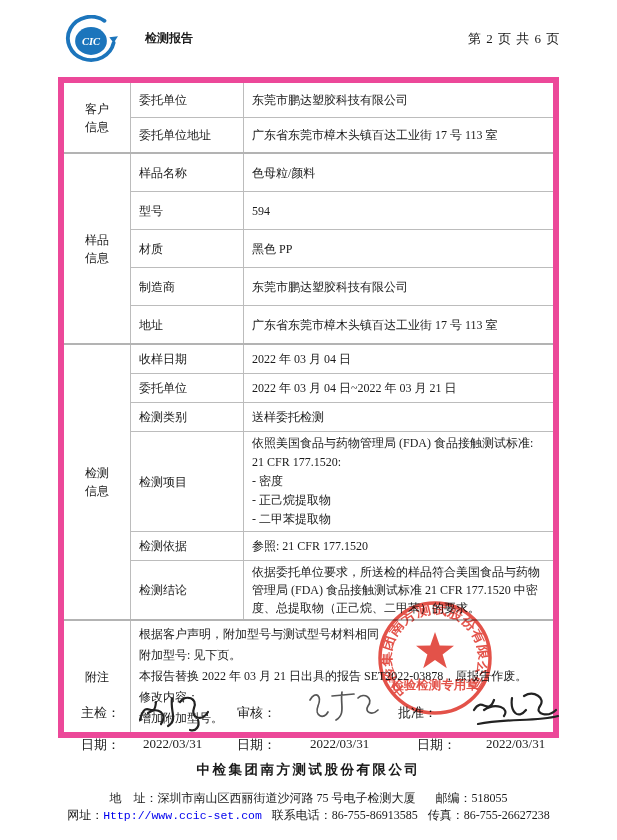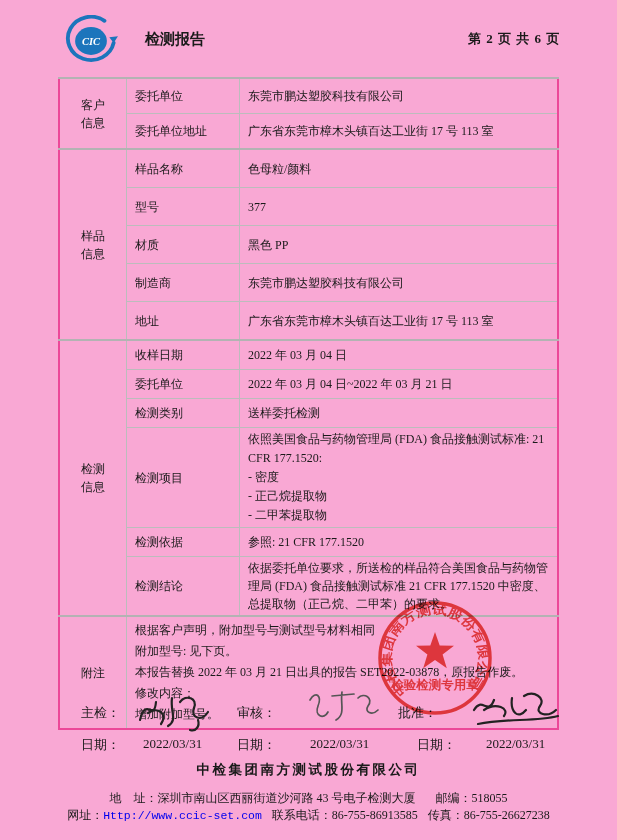--- a/index.html
+++ b/index.html
@@ -1,28 +1,28 @@
 <!DOCTYPE html>
 <html><head>
 <meta charset="utf-8">
 <style>
   html,body{margin:0;padding:0;background:#888;}
   .page{
-    position:relative;width:617px;height:840px;margin:0 auto;background:#f9a8d4;
+    position:relative;width:617px;height:840px;margin:0 auto;background:#ffffff;
     font-family:"Liberation Serif","DejaVu Serif",serif;color:#1a1a1a;overflow:hidden;
   }
   
   .hdr-logo{position:absolute;left:62px;top:15px;width:58px;height:52px;}
-  .hdr-title{position:absolute;left:145px;top:30px;font-size:15px;font-weight:bold;}
+  .hdr-title{position:absolute;left:145px;top:30px;font-size:12px;font-weight:bold;}
   .hdr-no{position:absolute;left:236px;top:30px;font-size:13px;font-weight:bold;white-space:nowrap;}
-  .hdr-page{position:absolute;left:468px;top:30px;font-size:13px;font-weight:bold;white-space:nowrap;letter-spacing:1px;}
+  .hdr-page{position:absolute;left:468px;top:30px;font-size:13px;font-weight:normal;white-space:nowrap;letter-spacing:1px;}
   
   table.doc{position:absolute;left:58px;top:77px;width:501px;border-collapse:collapse;
     font-size:12px;table-layout:fixed;}
-  table.doc{border:2px solid #ec4899;}
+  table.doc{border:6px solid #ec4899;}
   table.doc td{border:1px solid #bcbcbc;padding:2px 8px;vertical-align:middle;line-height:18px;
     word-break:break-word;}
   td.grp{width:50px;text-align:center;white-space:pre-line;padding:2px 3px;line-height:22px;}
   td.lbl{width:96px;}
   tr.sec-top td{border-top:2px solid #b3b3b3;}
   .h30{height:30px}.h33{height:33px}.h24{height:24px}
   .cell-lines div{line-height:19px;}
   .note-cell div{line-height:19px;margin:2px 0;}
   
   .sign-area{position:absolute;left:0;top:670px;width:617px;height:110px;font-size:13px;padding-left:42px;}
@@ -68,21 +68,21 @@
     </tr>
 
     <tr class="sec-top">
       <td class="grp" rowspan="5">样品
 信息</td>
       <td class="lbl h33">样品名称</td>
       <td>色母粒/颜料</td>
     </tr>
     <tr>
       <td class="lbl h33">型号</td>
-      <td>377</td>
+      <td>594</td>
     </tr>
     <tr>
       <td class="lbl h33">材质</td>
       <td>黑色 PP</td>
     </tr>
     <tr>
       <td class="lbl h33">制造商</td>
       <td>东莞市鹏达塑胶科技有限公司</td>
     </tr>
     <tr>
@@ -165,21 +165,21 @@
     <span class="datelbl" style="left:81px;top:66px">日期：</span>
     <span class="dateval" style="left:143px;top:66px">2022/03/31</span>
     <span class="datelbl" style="left:237px;top:66px">日期：</span>
     <span class="dateval" style="left:310px;top:66px">2022/03/31</span>
     <span class="datelbl" style="left:417px;top:66px">日期：</span>
     <span class="dateval" style="left:486px;top:66px">2022/03/31</span>
   </div>
 
   <div class="ftr-company">中检集团南方测试股份有限公司</div>
   <div class="ftr-line l1">
-    <span>地　址：</span><span>深圳市南山区西丽街道沙河路 43 号电子检测大厦</span>
+    <span>地　址：</span><span>深圳市南山区西丽街道沙河路 75 号电子检测大厦</span>
     <span style="display:inline-block;width:14px"></span>
     <span>邮编：</span><span>518055</span>
   </div>
   <div class="ftr-line l2">
     <span>网址：</span><a class="ftr-link">Http://www.ccic-set.com</a>
     <span style="display:inline-block;width:4px"></span>
     <span>联系电话：</span><span>86-755-86913585</span>
     <span style="display:inline-block;width:4px"></span>
     <span>传真：</span><span>86-755-26627238</span>
   </div>

